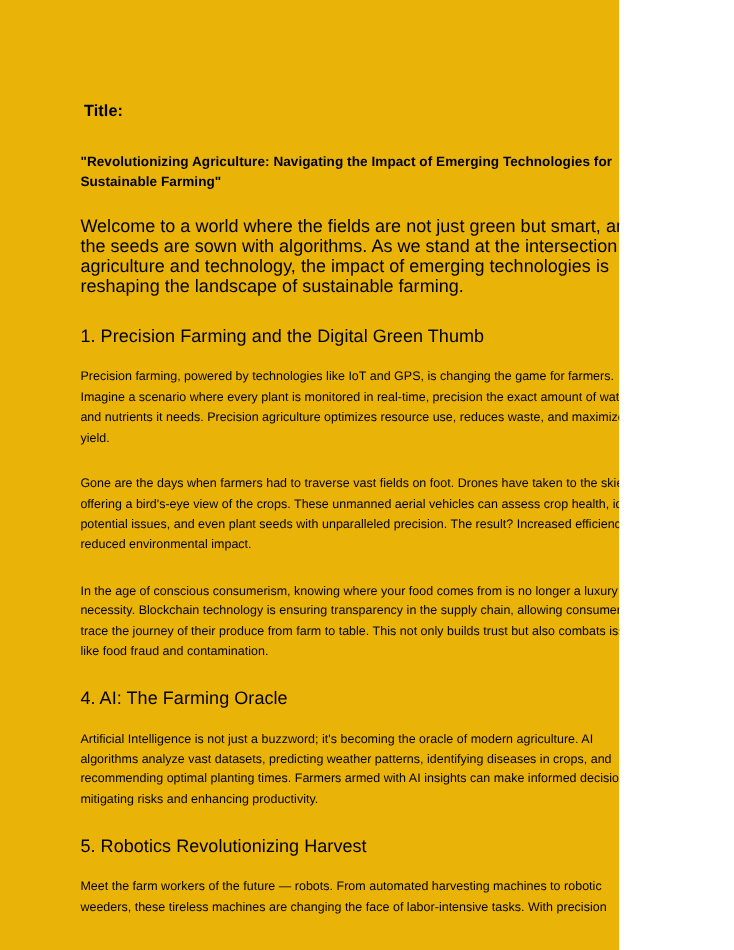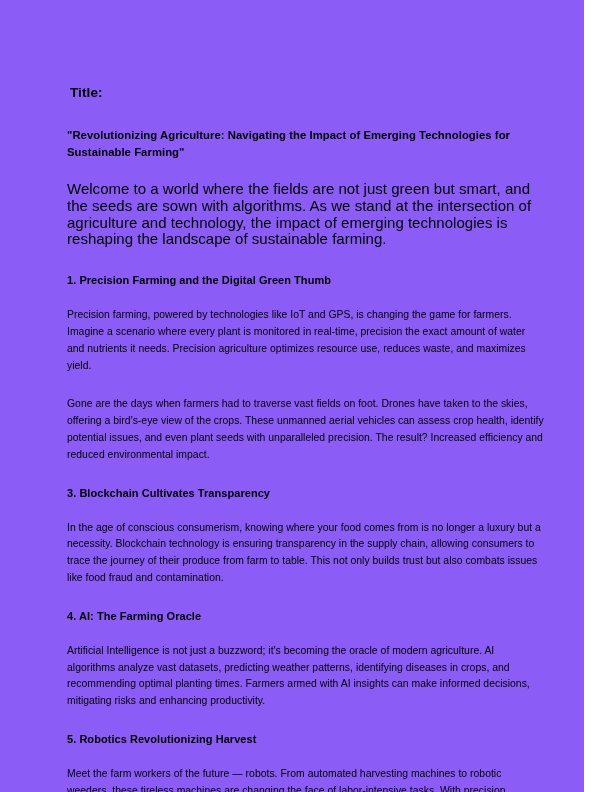--- a/index.html
+++ b/index.html
@@ -9,23 +9,23 @@
   }
   body {
     width: 612px;
     height: 792px;
     font-family: "Liberation Sans", sans-serif;
     color: #000000;
     -webkit-font-smoothing: none;
   }
   .page {
     position: relative;
-    width: 584px;
+    width: 516px;
     height: 792px;
-    background: #8b5cf6;
+    background: #eab308;
     box-sizing: border-box;
     overflow: hidden;
   }
   .content {
     position: absolute;
     left: 67px;
     top: 84px;
     width: 480px;
   }
   .doc-label {
@@ -50,22 +50,22 @@
     letter-spacing: 0.02px;
     max-width: 478px;
   }
   .section {
     margin: 0 0 22px 0;
   }
   .section:last-child {
     margin-bottom: 0;
   }
   .section-heading {
-    font-size: 11px;
-    font-weight: bold;
+    font-size: 15px;
+    font-weight: normal;
     line-height: 15px;
     letter-spacing: 0.05px;
     margin: 0 0 19px 0;
   }
   .section-body {
     font-size: 10.4px;
     line-height: 16.8px;
     letter-spacing: 0.02px;
     margin: 0;
     max-width: 478px;
@@ -86,21 +86,20 @@
     <div class="section">
       <h2 class="section-heading">1. Precision Farming and the Digital Green Thumb</h2>
       <p class="section-body">Precision farming, powered by technologies like IoT and GPS, is changing the game for farmers. Imagine a scenario where every plant is monitored in real-time, precision the exact amount of water and nutrients it needs. Precision agriculture optimizes resource use, reduces waste, and maximizes yield.</p>
     </div>
 
     <div class="section">
       <p class="section-body">Gone are the days when farmers had to traverse vast fields on foot. Drones have taken to the skies, offering a bird's-eye view of the crops. These unmanned aerial vehicles can assess crop health, identify potential issues, and even plant seeds with unparalleled precision. The result? Increased efficiency and reduced environmental impact.</p>
     </div>
 
     <div class="section">
-      <h2 class="section-heading">3. Blockchain Cultivates Transparency</h2>
       <p class="section-body">In the age of conscious consumerism, knowing where your food comes from is no longer a luxury but a necessity. Blockchain technology is ensuring transparency in the supply chain, allowing consumers to trace the journey of their produce from farm to table. This not only builds trust but also combats issues like food fraud and contamination.</p>
     </div>
 
     <div class="section">
       <h2 class="section-heading">4. AI: The Farming Oracle</h2>
       <p class="section-body">Artificial Intelligence is not just a buzzword; it's becoming the oracle of modern agriculture. AI algorithms analyze vast datasets, predicting weather patterns, identifying diseases in crops, and recommending optimal planting times. Farmers armed with AI insights can make informed decisions, mitigating risks and enhancing productivity.</p>
     </div>
 
     <div class="section">
       <h2 class="section-heading">5. Robotics Revolutionizing Harvest</h2>

